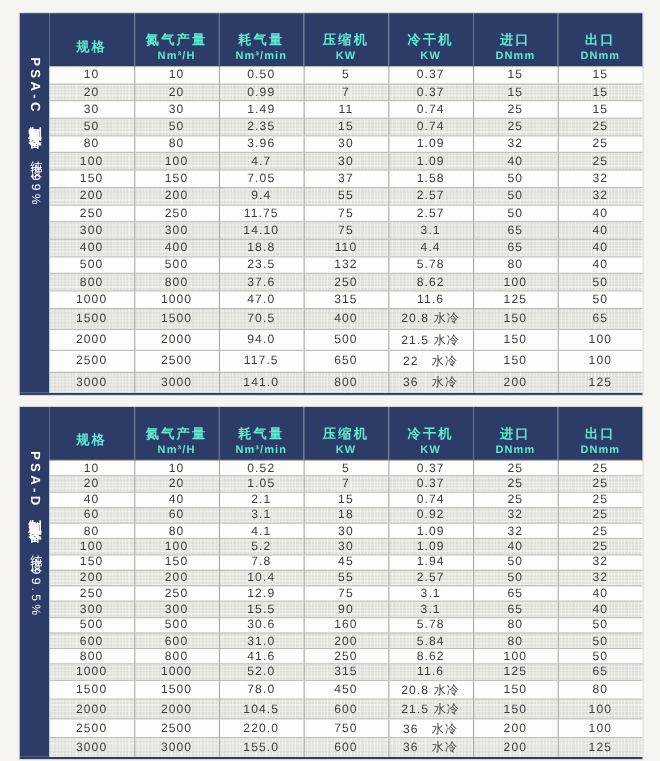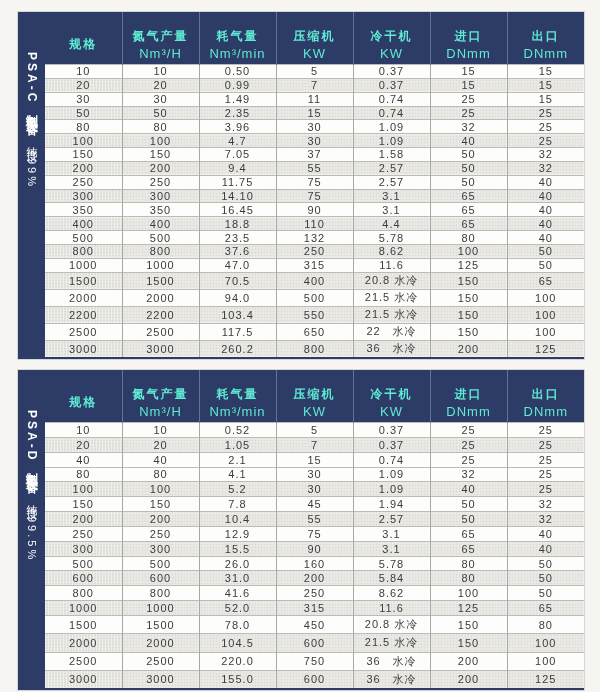--- a/index.html
+++ b/index.html
@@ -52,22 +52,22 @@
     font-weight:bold;
     letter-spacing:2px;
     padding:16px 0 3px 0;
     border-left:1px solid rgba(255,255,255,.28);
     vertical-align:middle;
   }
   thead th:first-child{border-left:none;}
   thead tr{height:33px;}
   th .unit{
     display:block;
-    font-size:13px;
-    font-weight:normal;
+    font-size:10px;
+    font-weight:bold;
     letter-spacing:1px;
     margin-top:1px;
   }
   tbody td{
     text-align:center;
     vertical-align:middle;
     font-size:11px;
     color:#3c3c3c;
     letter-spacing:1px;
     border-left:1px solid #a9a9a3;
@@ -191,29 +191,20 @@
           </tr>
           <tr class="alt">
             <td>300</td>
             <td>300</td>
             <td>14.10</td>
             <td>75</td>
             <td>3.1</td>
             <td>65</td>
             <td>40</td>
           </tr>
-          <tr>
-            <td>350</td>
-            <td>350</td>
-            <td>16.45</td>
-            <td>90</td>
-            <td>3.1</td>
-            <td>65</td>
-            <td>40</td>
-          </tr>
           <tr class="alt">
             <td>400</td>
             <td>400</td>
             <td>18.8</td>
             <td>110</td>
             <td>4.4</td>
             <td>65</td>
             <td>40</td>
           </tr>
           <tr>
@@ -254,42 +245,33 @@
           </tr>
           <tr>
             <td>2000</td>
             <td>2000</td>
             <td>94.0</td>
             <td>500</td>
             <td>21.5 水冷</td>
             <td>150</td>
             <td>100</td>
           </tr>
-          <tr class="alt">
-            <td>2200</td>
-            <td>2200</td>
-            <td>103.4</td>
-            <td>550</td>
-            <td>21.5 水冷</td>
-            <td>150</td>
-            <td>100</td>
-          </tr>
           <tr>
             <td>2500</td>
             <td>2500</td>
             <td>117.5</td>
             <td>650</td>
             <td>22　水冷</td>
             <td>150</td>
             <td>100</td>
           </tr>
           <tr class="alt">
             <td>3000</td>
             <td>3000</td>
-            <td>260.2</td>
+            <td>141.0</td>
             <td>800</td>
             <td>36　水冷</td>
             <td>200</td>
             <td>125</td>
           </tr>
         </tbody>
     </table>
   </div>
 
   <div class="spec-block" id="table-psa-d">
@@ -330,20 +312,29 @@
           </tr>
           <tr>
             <td>40</td>
             <td>40</td>
             <td>2.1</td>
             <td>15</td>
             <td>0.74</td>
             <td>25</td>
             <td>25</td>
           </tr>
+          <tr class="alt">
+            <td>60</td>
+            <td>60</td>
+            <td>3.1</td>
+            <td>18</td>
+            <td>0.92</td>
+            <td>32</td>
+            <td>25</td>
+          </tr>
           <tr>
             <td>80</td>
             <td>80</td>
             <td>4.1</td>
             <td>30</td>
             <td>1.09</td>
             <td>32</td>
             <td>25</td>
           </tr>
           <tr class="alt">
@@ -387,21 +378,21 @@
             <td>300</td>
             <td>15.5</td>
             <td>90</td>
             <td>3.1</td>
             <td>65</td>
             <td>40</td>
           </tr>
           <tr>
             <td>500</td>
             <td>500</td>
-            <td>26.0</td>
+            <td>30.6</td>
             <td>160</td>
             <td>5.78</td>
             <td>80</td>
             <td>50</td>
           </tr>
           <tr class="alt">
             <td>600</td>
             <td>600</td>
             <td>31.0</td>
             <td>200</td>

